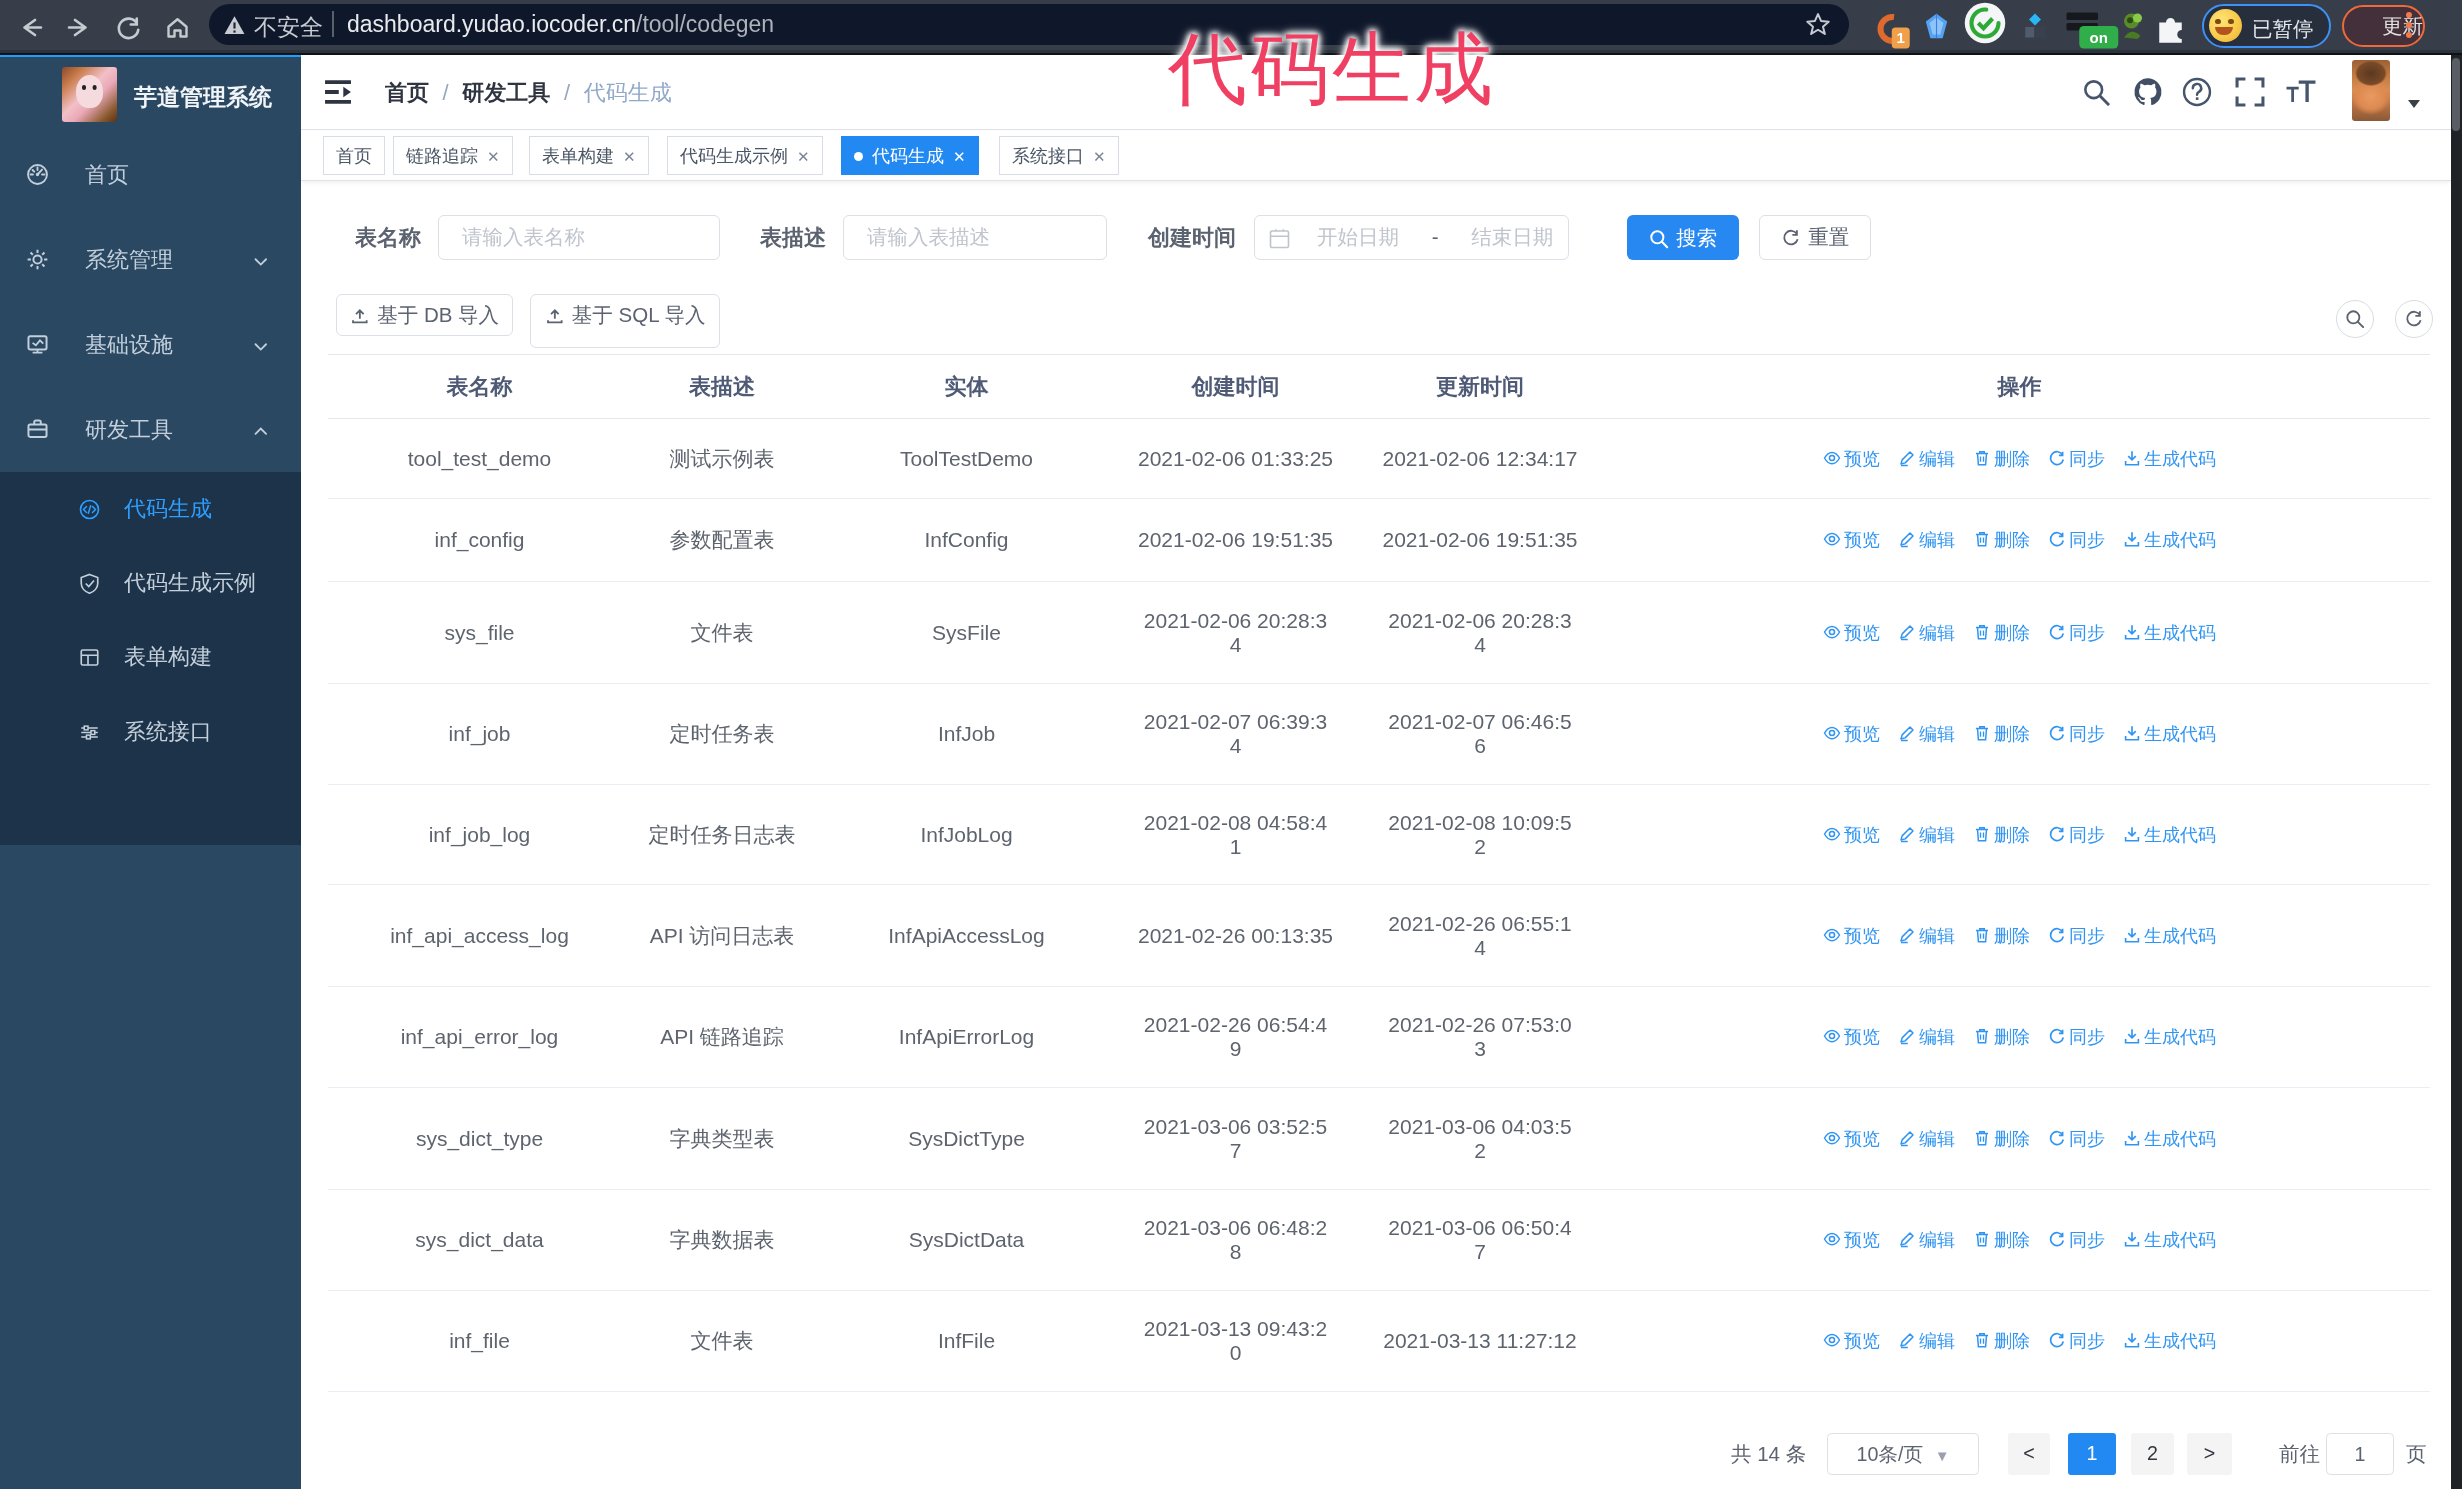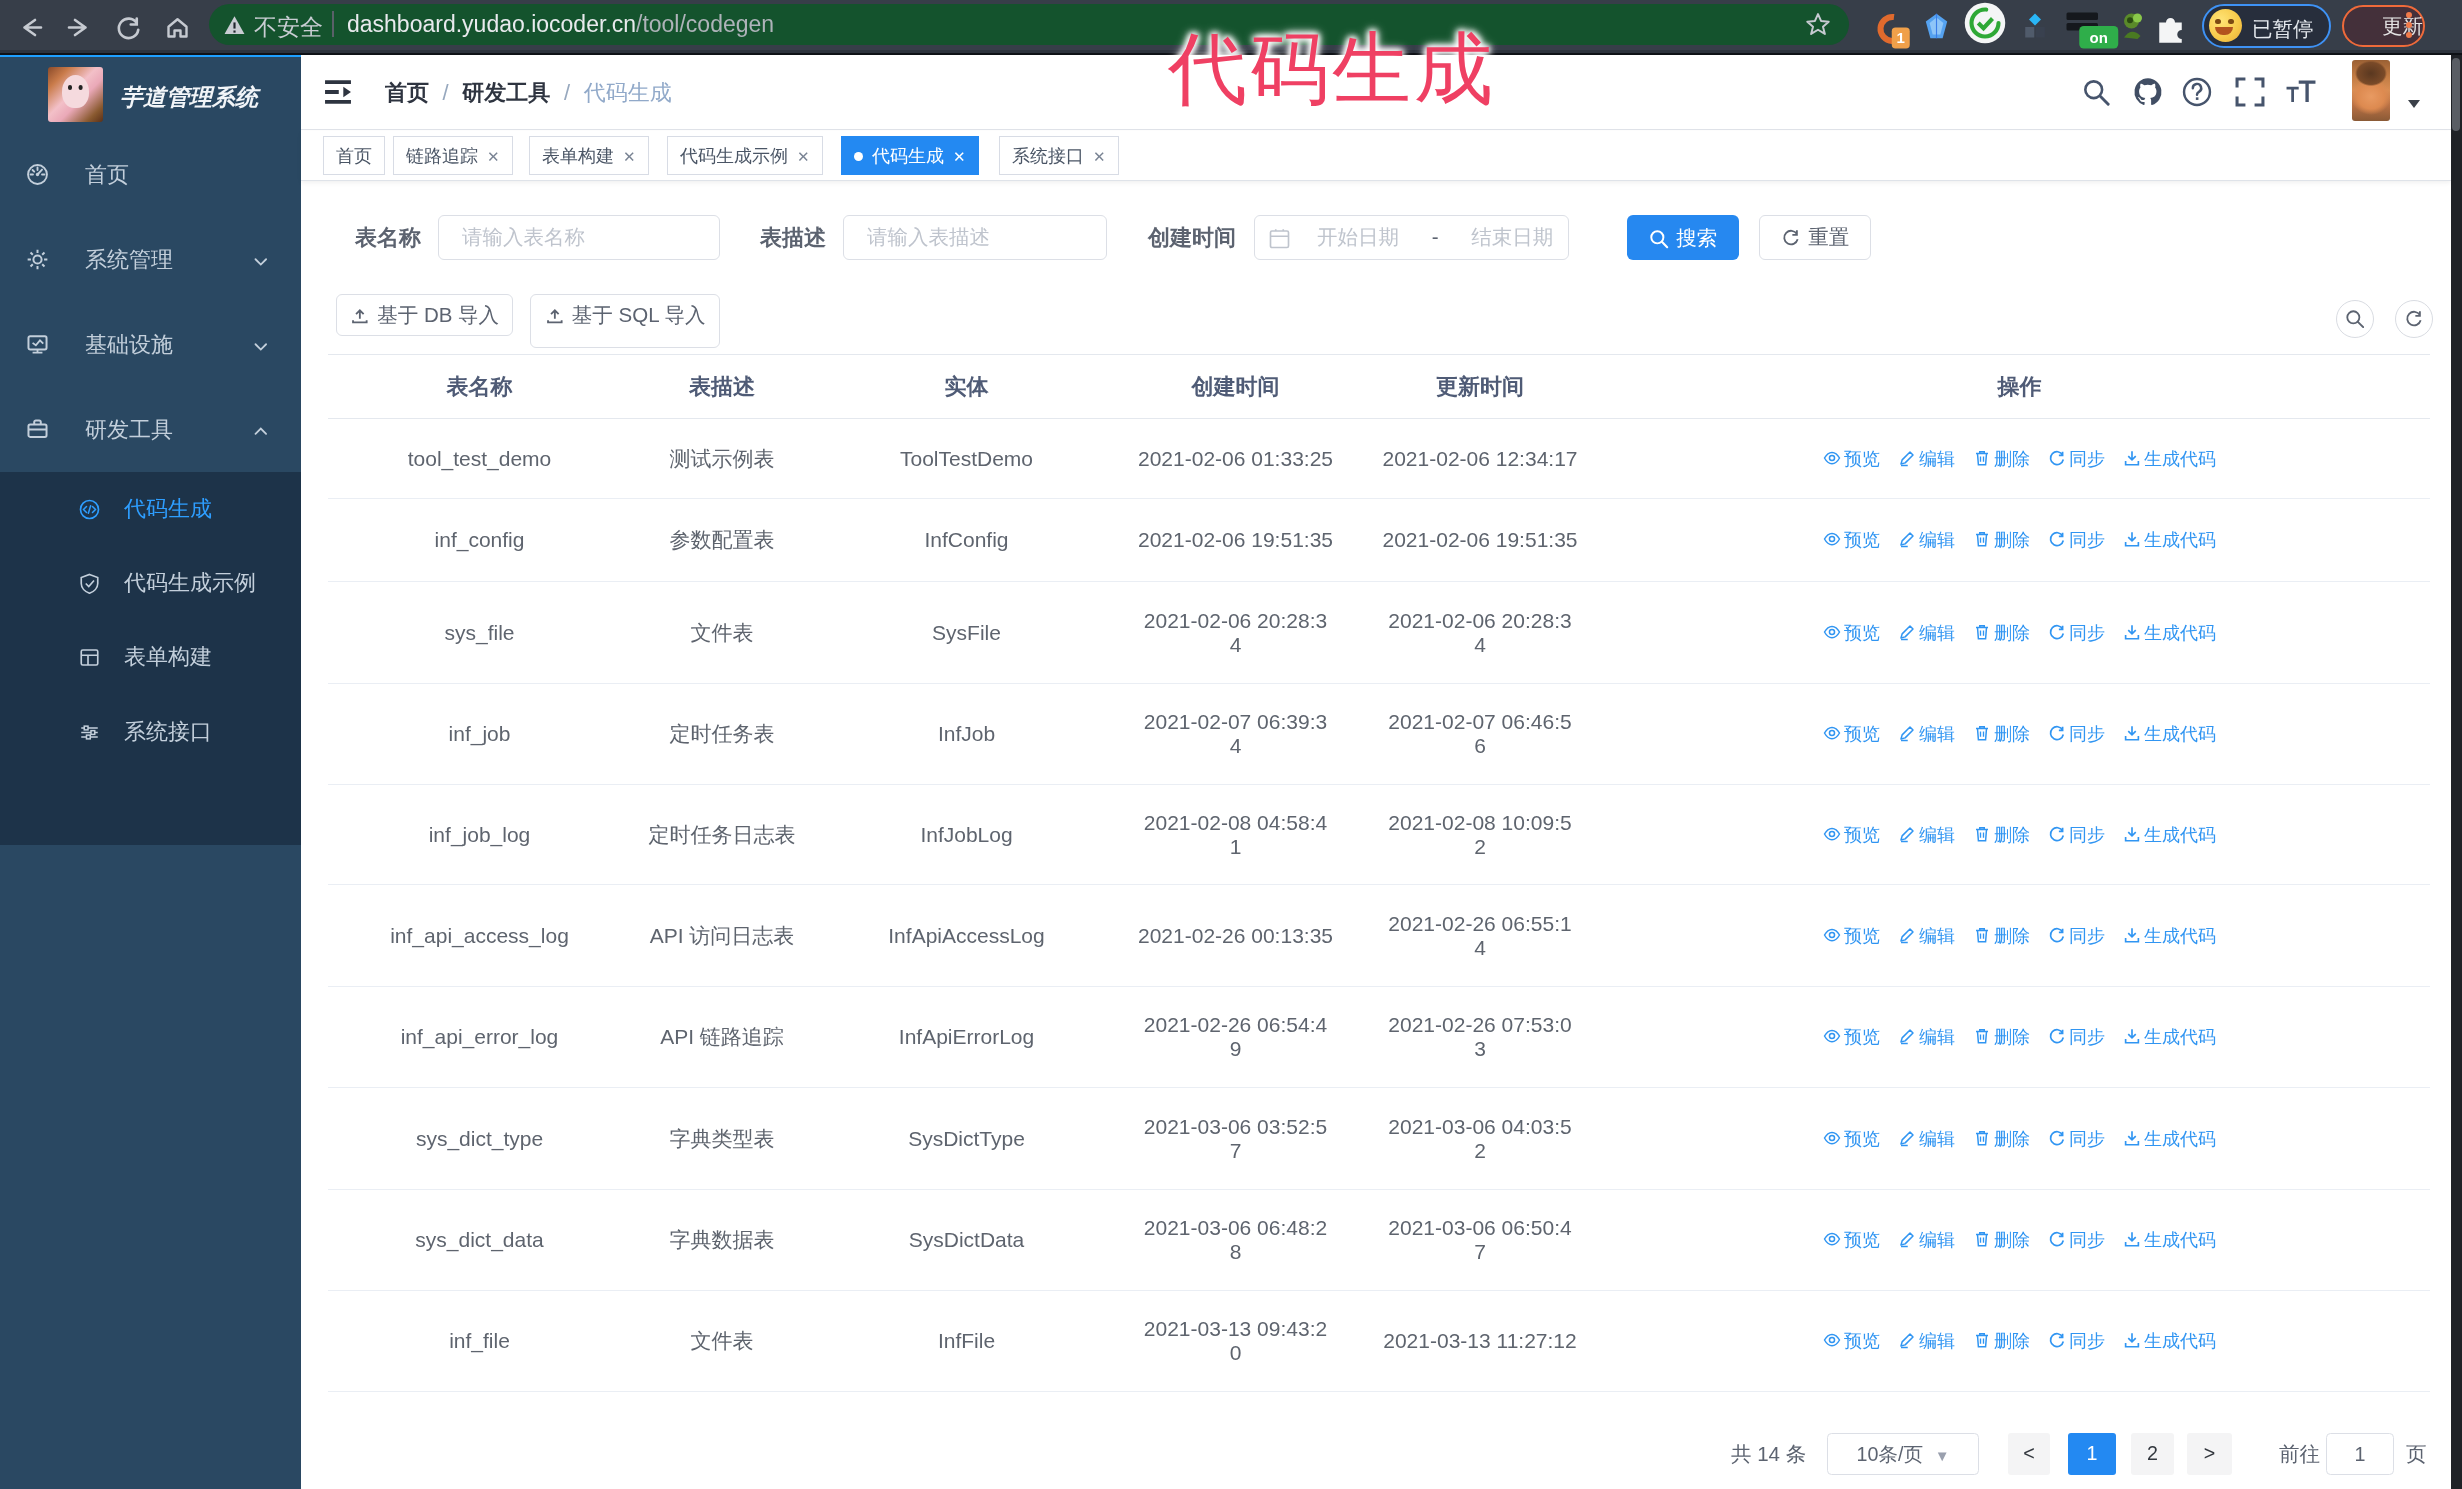--- a/index.html
+++ b/index.html
@@ -5,21 +5,21 @@
 * { margin:0; padding:0; box-sizing:border-box; }
 html,body { width:2462px; height:1490px; overflow:hidden; }
 body { font-family:"Liberation Sans", sans-serif; position:relative; background:#fff; }
 
 
 #chrome { position:absolute; left:0; top:0; width:2462px; height:55px; background:#373e49; }
 #chrome .bline1 { position:absolute; left:0; bottom:2.3px; width:100%; height:3px; background:#2d333d; }
 #chrome .bline2 { position:absolute; left:0; bottom:0; width:100%; height:2.3px; background:#0e1116; }
 .navico { position:absolute; top:10.6px; width:33px; height:33px; }
 .navico svg { width:33px; height:33px; }
-#urlpill { position:absolute; left:209px; top:3.8px; width:1640px; height:41px; border-radius:20.5px; background:#14532d; color:#c9cdd3;text-align:right; }
+#urlpill { position:absolute; left:209px; top:3.8px; width:1640px; height:41px; border-radius:20.5px; background:#0f172a; color:#c9cdd3;text-align:right; }
 #urlpill .warn { position:absolute; left:13.6px; top:10.6px; }
 #urlpill .nsec { position:absolute; left:45px; top:8.3px; font-size:23px; color:#c9cdd3; }
 #urlpill .sep { position:absolute; left:123px; top:7.6px; width:1.5px; height:26px; background:#5a6069; }
 #urlpill .url { position:absolute; left:138px; top:7.6px; font-size:23px; color:#e8eaed; white-space:nowrap; }
 #urlpill .url .path { color:#aeb3b9; }
 #urlpill .star { position:absolute; right:18px; top:7.6px; }
 .ext { position:absolute; top:10.6px; }
 #profpill { position:absolute; left:2202px; top:3.8px; width:129px; height:44px; border-radius:23px; border:2.3px solid #3e92f5; background:#272e3c; }
 #profpill .face { position:absolute; left:4.5px; top:3px; width:33px; height:33px; border-radius:50%; background:radial-gradient(circle at 35% 35%, #ffe477, #f7c948 60%, #e8a93a); }
 #profpill .face:before { content:""; position:absolute; left:6.8px; top:9.8px; width:5.3px; height:5.3px; border-radius:50%; background:#7c4a12; box-shadow:13px 0 0 #7c4a12; }
@@ -28,21 +28,21 @@
 #updpill { position:absolute; left:2342px; top:4.5px; width:83px; height:42px; border-radius:21px; border:2.3px solid #ef6a3a; color:#e5e5e5; font-size:20.5px; background:#44303a; text-align:right; text-indent:15px; line-height:38px; }
 #kebab { position:absolute; left:2406px; top:12px; width:6px; height:30px; }
 #kebab i { position:absolute; left:0; width:6px; height:6px; border-radius:50%; background:#f07a4a; z-index:3; }
 
 
 #scrollbar { position:absolute; right:0; top:55px; width:11.4px; height:1435px; background:#1f2227; }
 #scrollbar .thumb { position:absolute; left:1.5px; top:3px; width:8.3px; height:73px; border-radius:4.5px; background:#595d64; }
 
 
 #sidebar { position:absolute; left:0; top:55px; width:301px; height:1435px; background:#2a4862; }
-#logo { position:absolute; left:0; top:0; width:100%; height:77px;font-style:italic; }
+#logo { position:absolute; left:14px; top:0; width:100%; height:77px; }
 #logo .av { position:absolute; left:48px; top:12px; width:55px; height:55px; background:linear-gradient(135deg,#8a4a2a 0%, #c97b4a 20%, #f3c0c8 45%, #eaa9b8 60%, #8a5a30 85%, #5a3018 100%); border-radius:3px; }
 #logo .av:before{ content:""; position:absolute; left:13.6px; top:7.6px; width:27px; height:33px; border-radius:50% 50% 45% 45%; background:#f5dade; }
 #logo .av:after{ content:""; position:absolute; left:19.7px; top:18px; width:4.5px; height:4.5px; border-radius:50%; background:#222; box-shadow:10.6px 0 0 #222; }
 #logo .lt { position:absolute; left:120px; top:26.5px; font-size:23px; font-weight:bold; color:#f2f5f8; }
 .mitem { position:absolute; left:0; width:301px; height:85px; color:#c3cfdb; }
 .mitem .mic { position:absolute; left:26px; top:31px; width:23px; height:23px; }
 .mitem .mtx { position:absolute; left:85px; top:0; line-height:85px; font-size:22px; }
 .mitem .arr { position:absolute; right:33px; top:38px; width:13.6px; height:9px; }
 #submenu { position:absolute; left:0; top:417px; width:301px; height:373px; background:#1d3349; }
 .sitem { position:absolute; left:0; width:301px; height:74px; color:#c3cfdb; }

